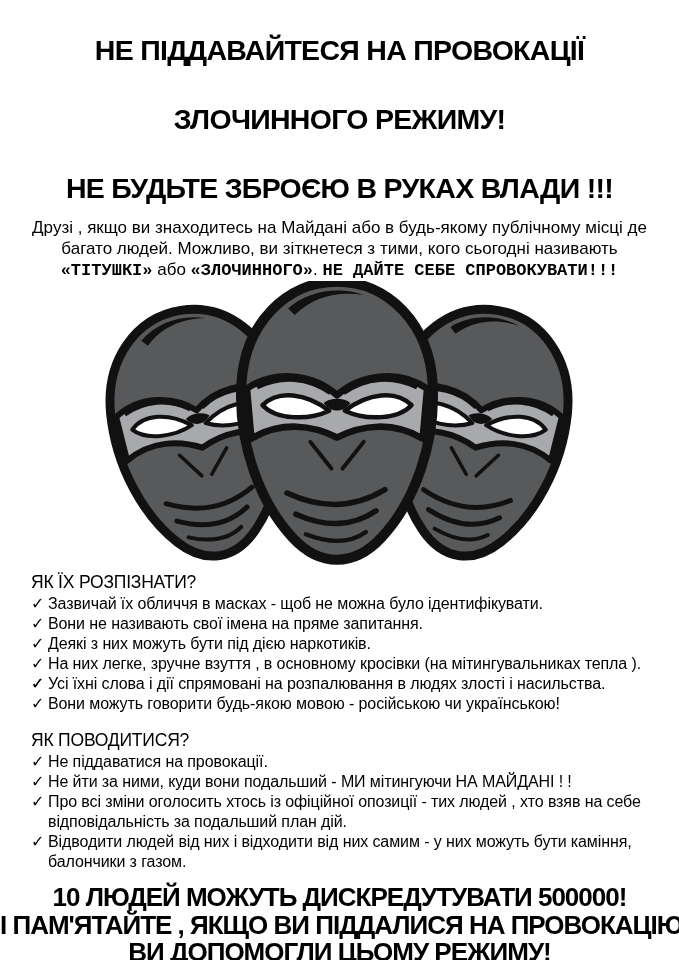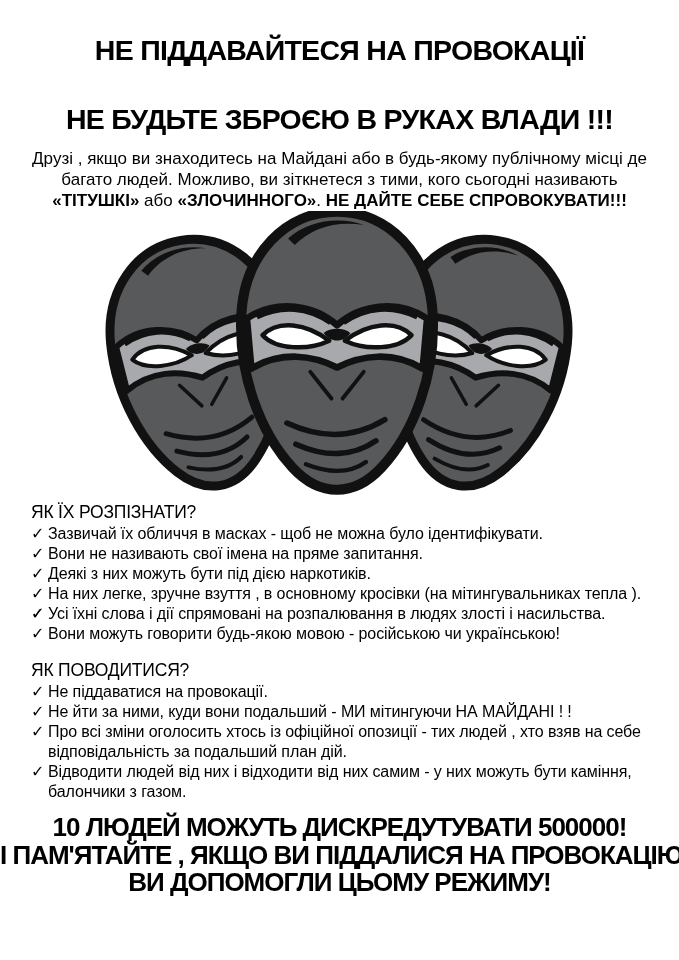--- a/index.html
+++ b/index.html
@@ -9,38 +9,39 @@
   *{box-sizing:border-box;}
   html,body{margin:0;padding:0;}
   body{
     width:679px;height:960px;overflow:hidden;
     background:var(--bg);color:var(--fg);
     font-family:"Liberation Sans","DejaVu Sans",sans-serif;
   }
   .title{margin:19px 8px 0;text-align:center;font-weight:700;font-size:28.5px;line-height:38px;letter-spacing:-0.7px;}
   .title-line{white-space:nowrap;margin-top:31px;}
   .intro{width:616px;margin:10px auto 0;text-align:center;font-size:17px;line-height:21px;}
-  .intro .b{font-weight:700;}
+  .intro .b{font-weight:700;font-family:Liberation Mono, monospace;}
   .illustration{display:block;margin:0 auto;width:562px;height:288px;}
   .content{margin:3px 26px 0 31px;}
   .section-heading{font-size:17.5px;font-weight:400;margin:0 0 1px;letter-spacing:-0.2px;}
   .bullets{list-style:none;margin:0;padding:0;font-size:16px;line-height:20px;letter-spacing:-0.1px;}
   .bullets li{position:relative;padding-left:17px;}
   .check{position:absolute;left:0;top:0;}
   .section + .section{margin-top:16px;}
   .footer{margin-top:12px;text-align:center;font-weight:700;font-size:26px;line-height:27.5px;letter-spacing:-1px;}
   .footer-line{white-space:nowrap;}
 </style>
 </head>
 <body>
 
 <div>
 
   <h1 class="title">
     <div class="title-line">НЕ ПІДДАВАЙТЕСЯ НА ПРОВОКАЦІЇ</div>
+    <div class="title-line">ЗЛОЧИННОГО РЕЖИМУ!</div>
     <div class="title-line">НЕ БУДЬТЕ ЗБРОЄЮ В РУКАХ ВЛАДИ !!!</div>
   </h1>
 
   <p class="intro" id="intro"><span>Друзі , якщо ви знаходитесь на Майдані або в будь-якому публічному місці де багато людей. Можливо, ви зіткнетеся з тими, кого сьогодні називають </span><span class="b">«ТІТУШКІ»</span><span> або </span><span class="b">«ЗЛОЧИННОГО»</span><span>. </span><span class="b">НЕ ДАЙТЕ СЕБЕ СПРОВОКУВАТИ!!!</span></p>
 
   <svg class="illustration" viewBox="0 0 562 290" aria-hidden="true">
     <defs>
       <g id="balaclava-head">
         <path d="M100,6 C146,6 183,44 186,98 C189,152 169,205 140,236 C127,250 114,256 100,256 C86,256 73,250 60,236 C31,205 11,152 14,98 C17,44 54,6 100,6 Z" fill="var(--mask-fill,#58595b)" stroke="var(--mask-outline,#111)" stroke-width="9"></path>
         <path d="M56,30 C74,14 102,10 124,18 C100,14 78,20 62,36 Z" fill="var(--mask-outline,#111)"></path>

